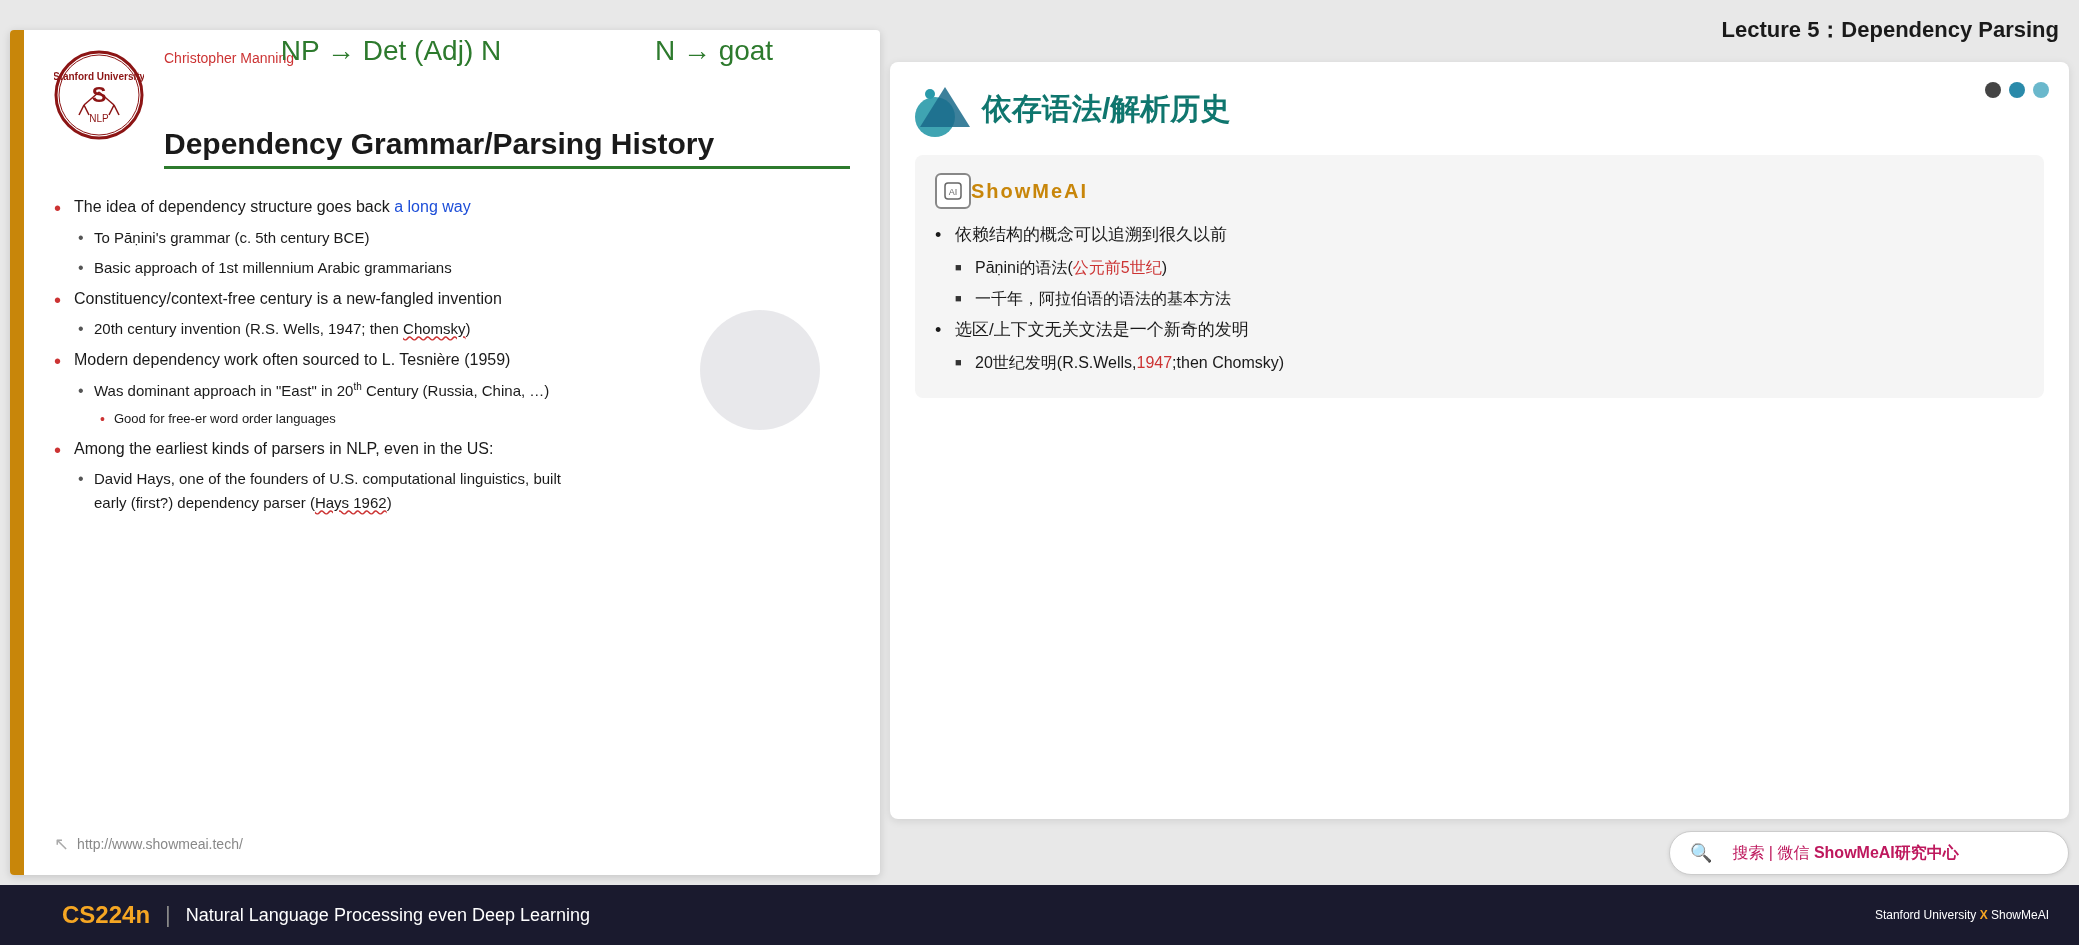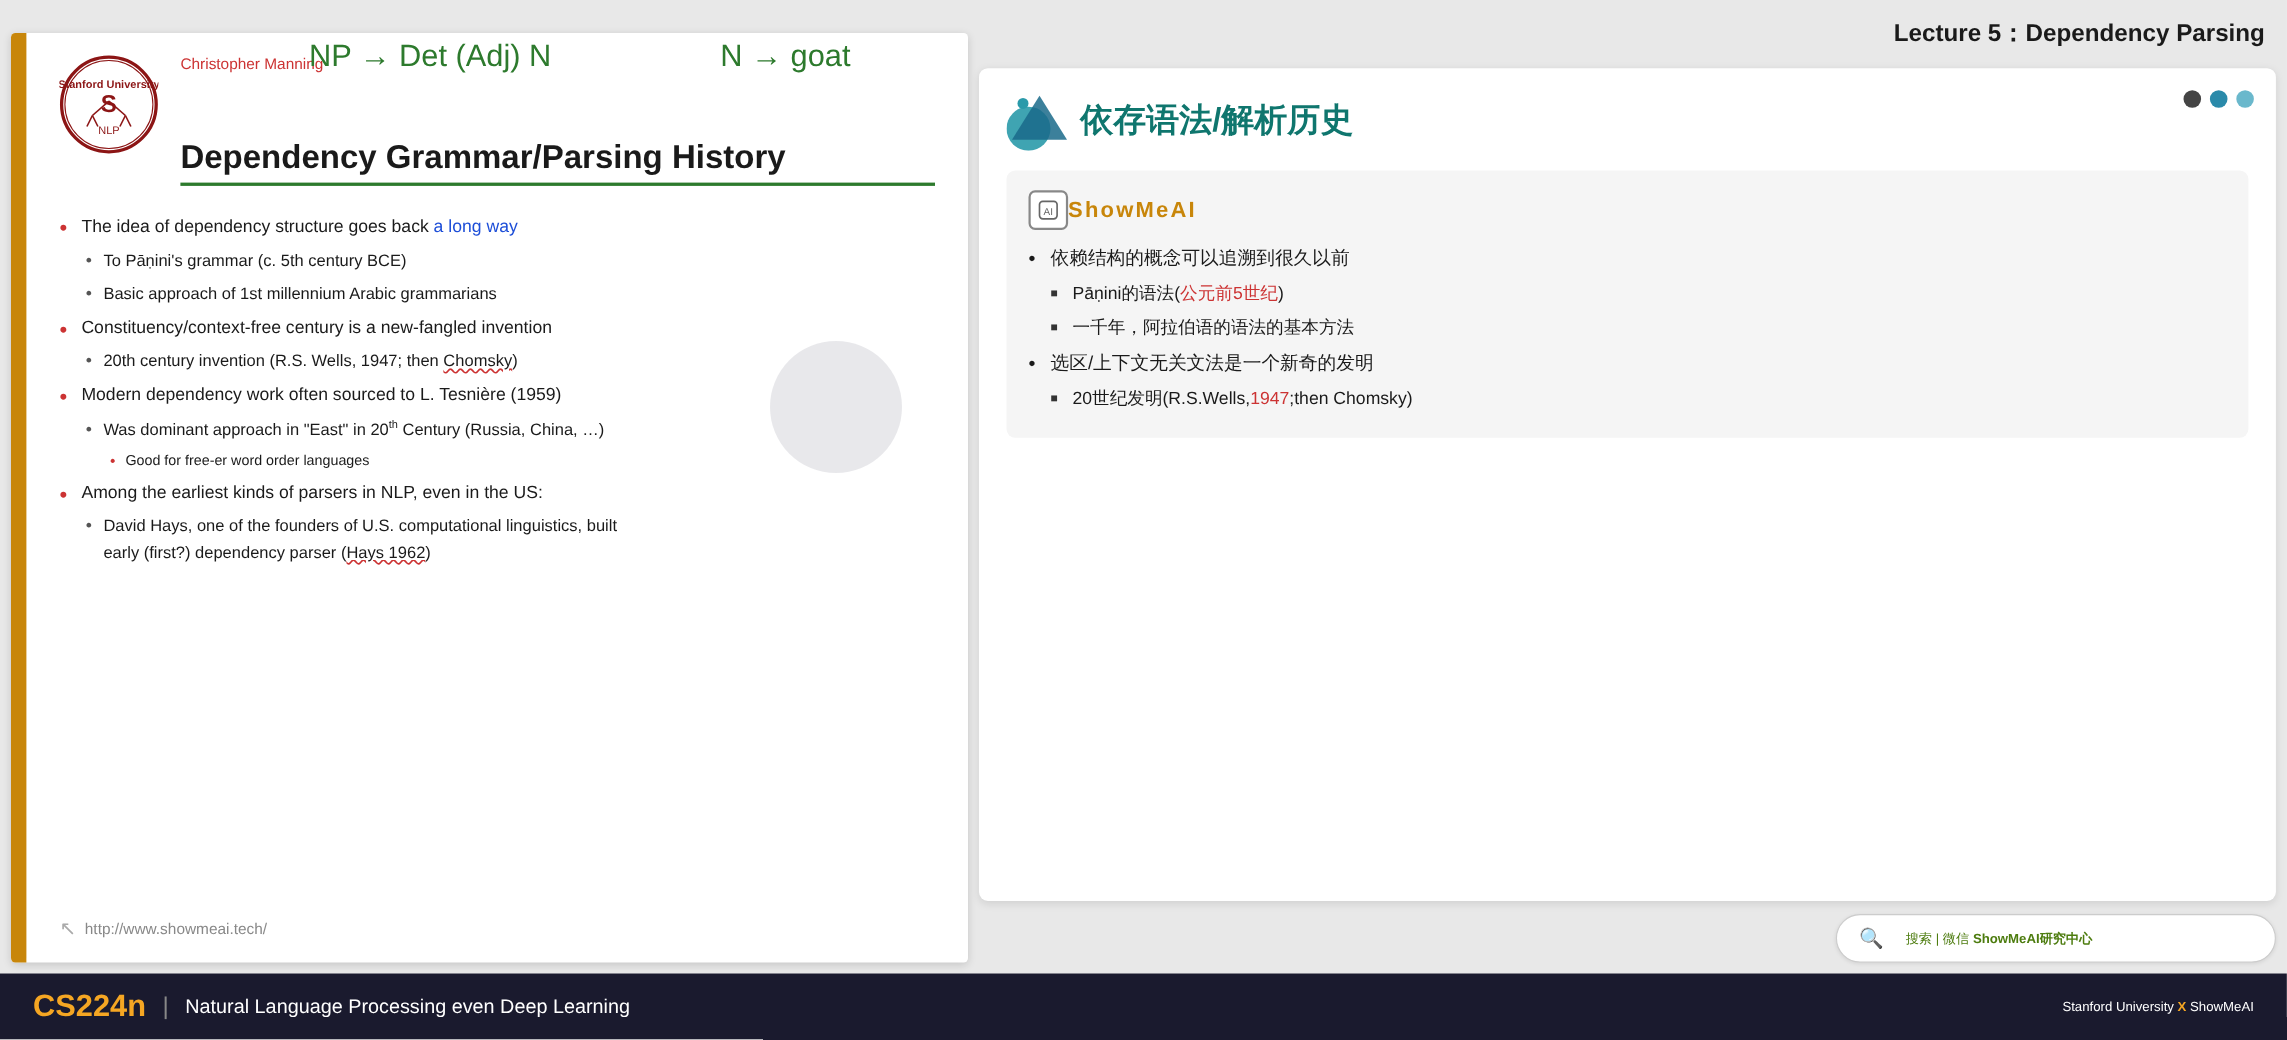--- a/index.html
+++ b/index.html
@@ -353,44 +353,45 @@
       color: #888;
       font-size: 18px;
     }
 
     .search-divider {
       color: #ccc;
       font-size: 18px;
     }
 
     .search-text {
-      font-size: 12px;
-      color: #4d7c0f;
+      font-size: 16px;
+      color: #be185d;
     }
 
     
     .bottom-bar {
       height: 60px;
       background: #1a1a2e;
       display: flex;
       align-items: center;
       padding: 0 30px;
       justify-content: space-between;
     }
 
     .bottom-left {
       display: flex;
       align-items: center;
       gap: 15px;
     }
 
     .course-code {
-      font-size: 28px;
+      font-size: 24px;
       font-weight: bold;
       color: #f5a623;
+      margin-left: 32px;
     }
 
     .separator {
       color: #888;
       font-size: 22px;
     }
 
     .course-name {
       font-size: 18px;
       color: white;

